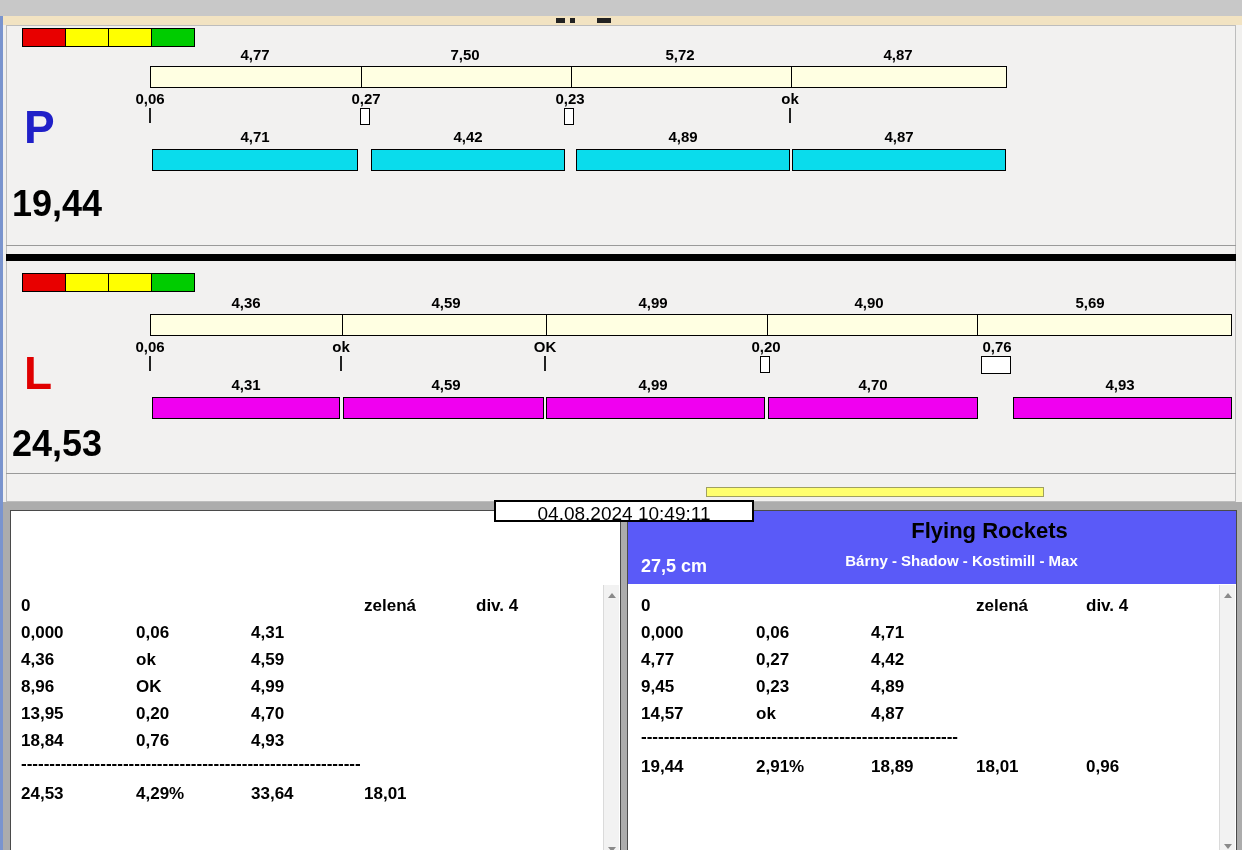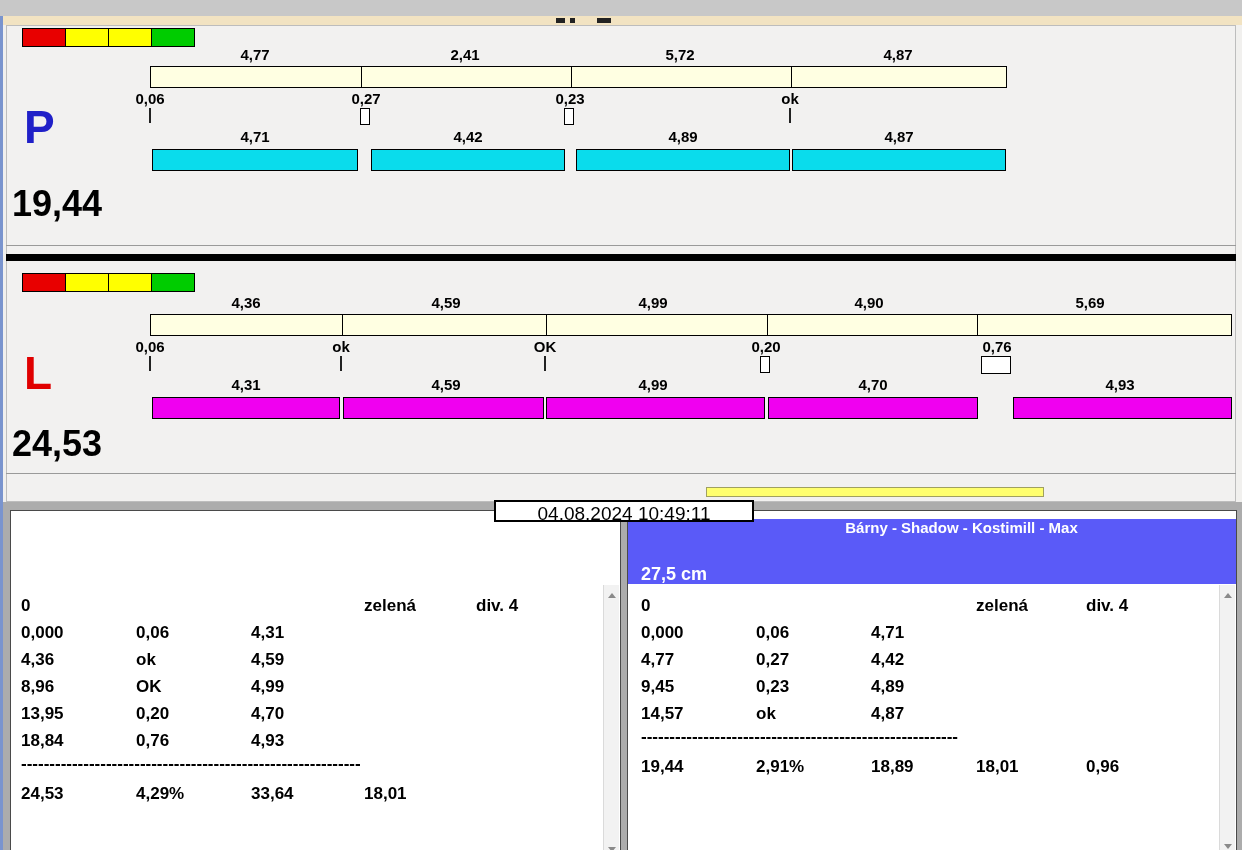--- a/index.html
+++ b/index.html
@@ -83,21 +83,21 @@
   <div class="upper-frame" style="left:6px;top:9px;width:1230px;height:477px"></div>
 
   <div class="lights" style="left:22px;top:12px">
     <span class="light red"></span>
     <span class="light yellow"></span>
     <span class="light yellow"></span>
     <span class="light green"></span>
   </div>
 
   <div class="split-label" style="left:255px;top:30px">4,77</div>
-  <div class="split-label" style="left:465px;top:30px">2,41</div>
+  <div class="split-label" style="left:465px;top:30px">7,50</div>
   <div class="split-label" style="left:680px;top:30px">5,72</div>
   <div class="split-label" style="left:898px;top:30px">4,87</div>
 
   <div class="bar-cream" style="left:150px;top:50px;width:857px">
     <i class="bar-div" style="left:210px"></i>
     <i class="bar-div" style="left:420px"></i>
     <i class="bar-div" style="left:640px"></i>
   </div>
 
   <div class="split-label" style="left:150px;top:74px">0,06</div>
@@ -238,20 +238,21 @@
           <span class="tri up"></span>
         </div>
       <div class="varrow down">
           <span class="tri down"></span>
         </div>
     </div>
   </div>
 
   <div class="panel" style="left:627px;top:494px;width:610px;height:348px">
     <div class="phead blue">
+      <div class="ptitle offset-r">Flying Rockets</div>
       <div class="psub offset-r">Bárny - Shadow - Kostimill - Max</div>
       <div class="pheight" style="left:13px">27,5 cm</div>
     </div>
     <div class="ptable rt">
         <div class="trow">
           <div class="tcell">0</div>
           <div class="tcell"></div>
           <div class="tcell"></div>
           <div class="tcell">zelená</div>
           <div class="tcell">div. 4</div>

